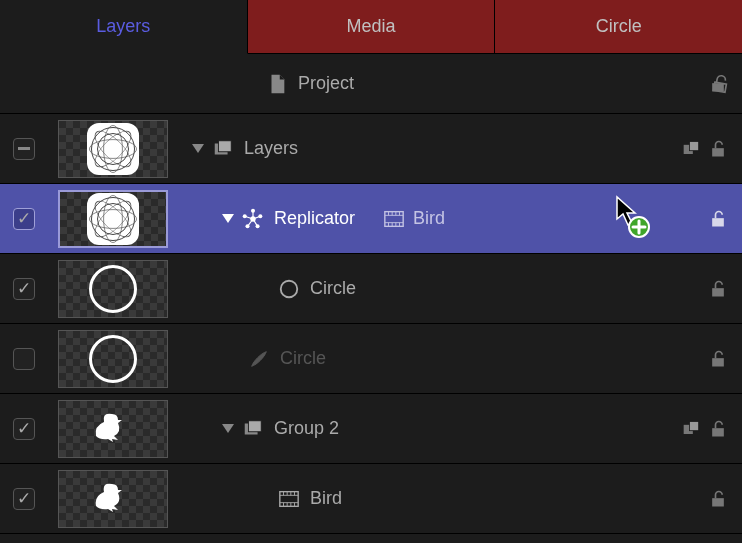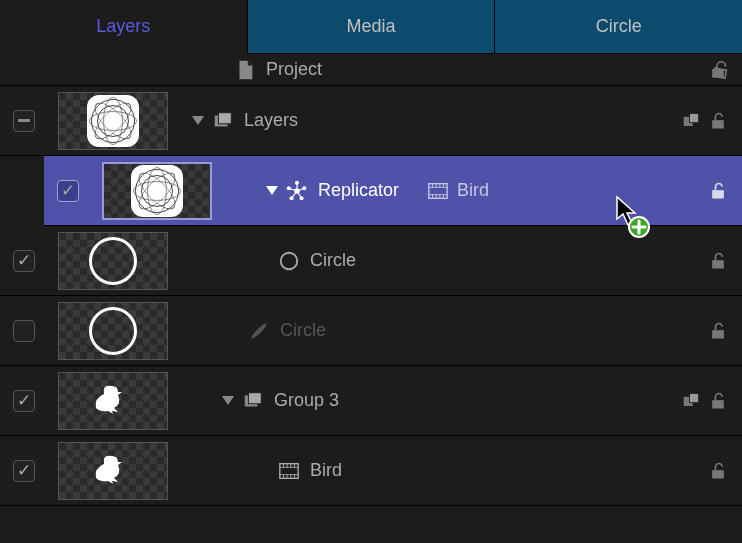--- a/index.html
+++ b/index.html
@@ -2,26 +2,26 @@
 <html><head>
 <meta charset="utf-8">
 <style>
   * { box-sizing: border-box; margin: 0; padding: 0; }
   html, body { width: 742px; height: 543px; background: #000; font-family: -apple-system, "Helvetica Neue", Arial, sans-serif; font-size: 18px; color: #a0a0a0; overflow: hidden; }
   .panel { width: 742px; height: 543px; background: #1c1c1c; position: relative; }
   
   .tabs { display: flex; height: 54px; }
   .tab { flex: 1; display: flex; align-items: center; justify-content: center; border-bottom: 1px solid #000; cursor: pointer; }
   .tab:not(:last-child) { border-right: 1px solid #000; }
-  .tab-inactive { background: #0c4a6e; color: #c0c0c0; }
+  .tab-inactive { background: #7f1d1d; color: #c0c0c0; }
   .tab-active { background: #1c1c1c; color: #5a5ce0; border-bottom: 1px solid #1c1c1c; }
   
   .row { height: 70px; display: flex; align-items: center; border-bottom: 1px solid #000; position: relative; }
-  .row.project { height: 32px; }
-  .row.selected { background: #4f52a8; color: #d8d8ea; margin-left: 44px; }
+  .row.project { height: 60px; padding-left: 32px; }
+  .row.selected { background: #4f52a8; color: #d8d8ea; }
   .row.selected .label { color: #fff; }
   .row.selected .drag-label { color: #c4c4e4; }
   .row.dim .label { color: #555; }
   .row.dim svg.type-icon path, .row.dim svg.type-icon circle, .row.dim svg.type-icon rect { stroke: #555; fill: #555; }
   
   .vis-col { width: 48px; display: flex; align-items: center; justify-content: center; }
   .thumb-col { width: 130px; display: flex; align-items: center; justify-content: center; }
   .hier-col { flex: 1; display: flex; align-items: center; min-width: 0; }
   .right-col { width: 70px; display: flex; align-items: center; justify-content: flex-end; padding-right: 14px; gap: 6px; }
   .right-col.wide { width: 100px; }
@@ -245,21 +245,21 @@
         </div>
       </div>
     </div>
     <div class="hier-col">
       <span class="indent" style="width:44px"></span>
       <span class="disclosure"></span>
       <svg class="type-icon" viewBox="0 0 24 24">
           <rect x="3" y="6" width="14" height="12" fill="#888"></rect>
           <rect x="7" y="3" width="14" height="12" fill="#aaa" stroke="#1c1c1c"></rect>
         </svg>
-      <span class="label">Group 3</span>
+      <span class="label">Group 2</span>
     </div>
     <div class="right-col wide">
       <svg class="icon18" viewBox="0 0 24 24">
           <rect x="2" y="7" width="11" height="11" fill="#777"></rect>
           <rect x="9" y="3" width="11" height="11" fill="#999" stroke="#1c1c1c"></rect>
         </svg>
       <svg class="icon18" viewBox="0 0 24 24">
           <rect x="5" y="11" width="14" height="10" fill="#777"></rect>
           <path fill="none" stroke="#777" stroke-width="2" d="M9 11V7a4 4 0 0 1 8 0"></path>
         </svg>

